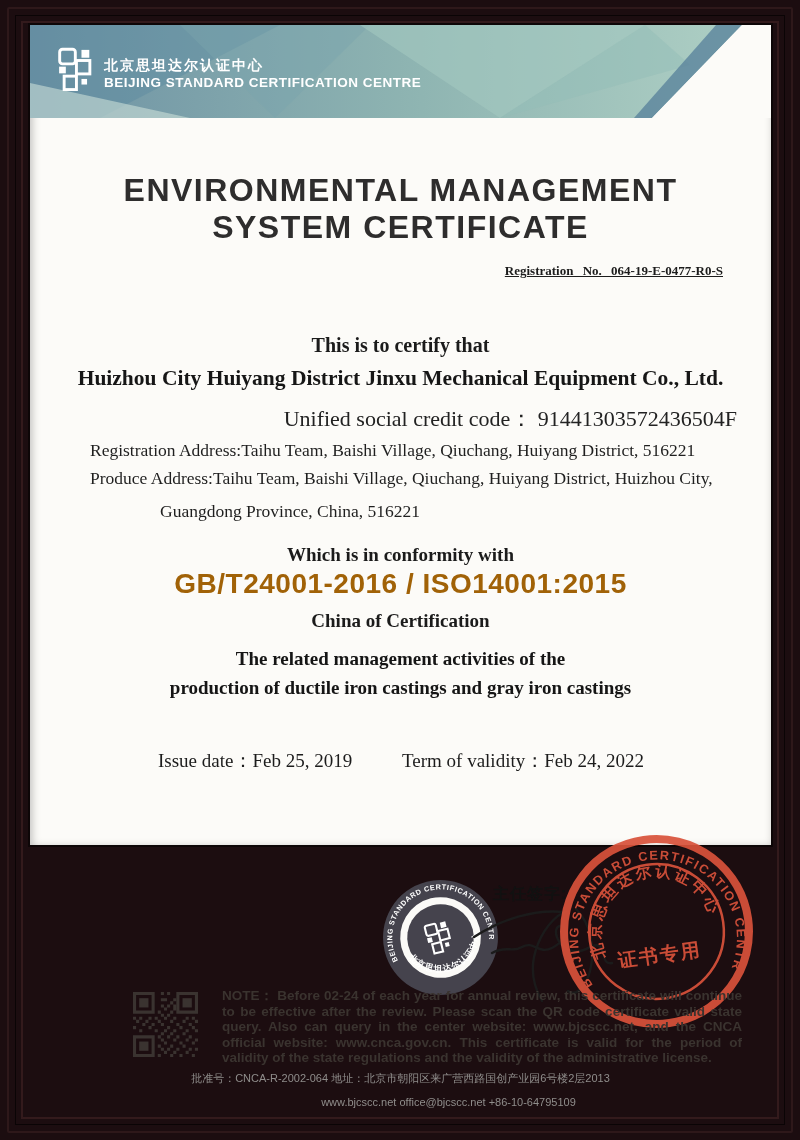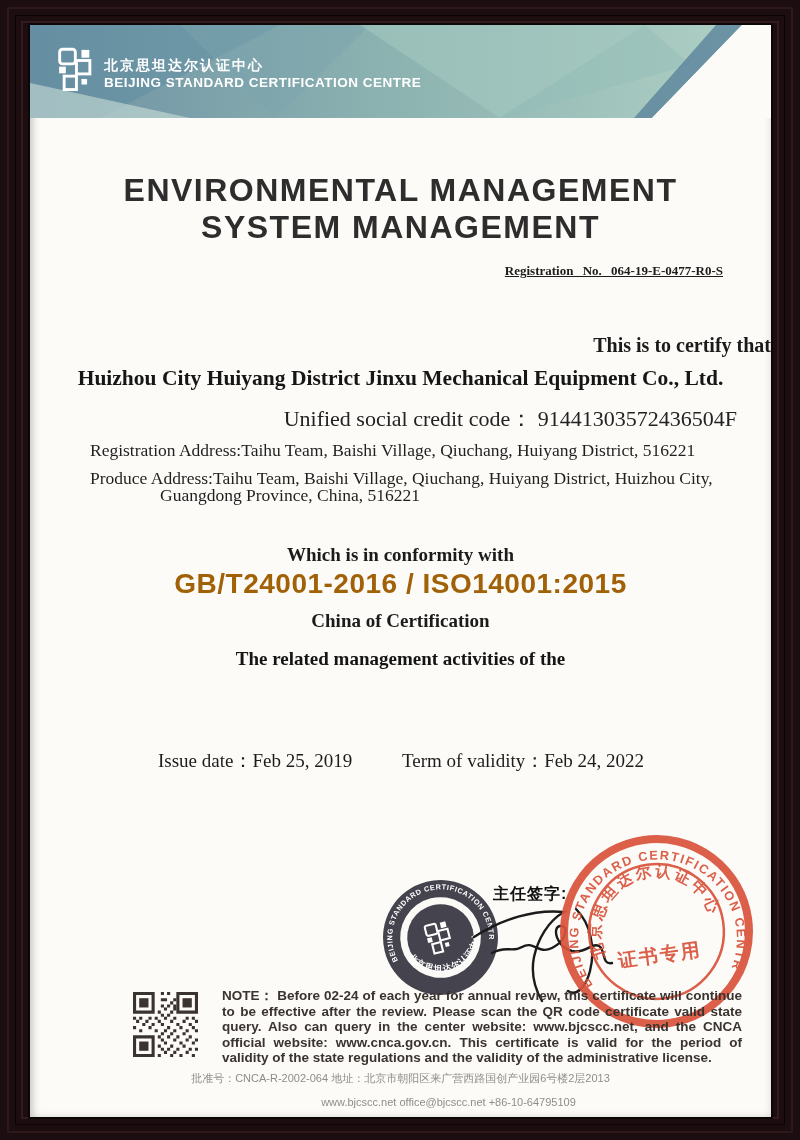--- a/index.html
+++ b/index.html
@@ -3,42 +3,42 @@
 <meta charset="utf-8">
 <style>
   html,body{margin:0;padding:0;}
   body{width:800px;height:1140px;position:relative;font-family:"Liberation Serif",serif;overflow:hidden;}
   
   .frame{position:absolute;inset:0;background:#1c0d10;}
   .frame .molding1{position:absolute;inset:7px;border:2px solid #2e181a;border-radius:2px;}
   .frame .molding2{position:absolute;inset:15px;border:1px solid #0a0405;}
   .frame .molding3{position:absolute;inset:21px;border:2px solid #331a1c;}
   
-  .paper{position:absolute;left:30px;top:25px;width:741px;height:1092px;background:#fcfbf8;
+  .paper{position:absolute;left:30px;top:25px;width:741px;height:820px;background:#fcfbf8;
          box-shadow:0 0 0 2px #0d0607, inset 2px 2px 8px rgba(0,0,0,.25);}
   .abs{position:absolute;}
   .center{left:0;width:100%;text-align:center;}
   
   .band{left:0;top:0;width:741px;height:93px;}
   .band svg{display:block;}
   .hdr-logo{left:28px;top:17px;}
   .hdr-text{left:74px;top:32px;color:#ffffff;font-family:"Liberation Sans",sans-serif;line-height:1.25;}
   .hdr-cn{font-size:14px;font-weight:bold;letter-spacing:2px;}
   .hdr-en{font-size:13.5px;font-weight:bold;letter-spacing:.5px;}
   
   .title{top:147px;font-family:"Liberation Sans",sans-serif;font-weight:bold;
          font-size:32px;line-height:37px;color:#2e2d2d;letter-spacing:1.5px;}
   .regno{top:238px;right:48px;font-weight:bold;font-size:13px;color:#1c1c1c;word-spacing:6px;text-decoration:underline;}
-  .certify{top:309px;font-weight:bold;font-size:20px;color:#1b1b1b;text-align:right;}
+  .certify{top:309px;font-weight:bold;font-size:20px;color:#1b1b1b;}
   .company{top:341px;font-weight:bold;font-size:21.5px;color:#161616;}
   .credit{top:379px;right:34px;font-size:22px;color:#222;}
   .addr{font-size:17.5px;color:#1f1f1f;}
   .addr1{left:60px;top:415px;}
   .addr2{left:60px;top:443px;}
-  .addr3{left:130px;top:460px;}
+  .addr3{left:130px;top:476px;}
   .conformity{top:519px;font-weight:bold;font-size:19px;color:#1b1b1b;}
   .standard{top:543px;font-family:"Liberation Sans",sans-serif;font-weight:bold;font-size:28px;color:#a16207;letter-spacing:.5px;}
   .scopehead{top:585px;font-weight:bold;font-size:19px;color:#1b1b1b;}
   .scope1{top:623px;font-weight:bold;font-size:19px;color:#151515;}
   .scope2{top:652px;font-weight:bold;font-size:19px;color:#151515;}
   .dates{top:702px;font-size:19px;color:#1c1c1c;margin-top:21px;}
   .issue{left:128px;}
   .validity{left:372px;}
   
   .navy-seal{left:350px;top:852px;}
@@ -97,37 +97,38 @@
       </g>
     </svg>
   </div>
   <div class="abs hdr-text">
     <div class="hdr-cn">北京思坦达尔认证中心</div>
     <div class="hdr-en">BEIJING STANDARD CERTIFICATION CENTRE</div>
   </div>
 
   <div class="abs center title">
     <div>ENVIRONMENTAL MANAGEMENT</div>
-    <div>SYSTEM MANAGEMENT</div>
+    <div>SYSTEM CERTIFICATE</div>
   </div>
 
   <div class="abs regno">Registration No. 064-19-E-0477-R0-S</div>
 
   <div class="abs center certify">This is to certify that</div>
   <div class="abs center company">Huizhou City Huiyang District Jinxu Mechanical Equipment Co., Ltd.</div>
   <div class="abs credit">Unified social credit code：  91441303572436504F</div>
 
   <div class="abs addr addr1">Registration Address:Taihu Team, Baishi Village, Qiuchang, Huiyang District, 516221</div>
   <div class="abs addr addr2">Produce Address:Taihu Team, Baishi Village, Qiuchang, Huiyang District, Huizhou City,</div>
   <div class="abs addr addr3">Guangdong Province, China, 516221</div>
 
   <div class="abs center conformity">Which is in conformity with</div>
   <div class="abs center standard">GB/T24001-2016 / ISO14001:2015</div>
   <div class="abs center scopehead">China of Certification</div>
   <div class="abs center scope1">The related management activities of the</div>
+  <div class="abs center scope2">production of ductile iron castings and gray iron castings</div>
 
   <div class="abs dates issue"><span>Issue date：</span><span>Feb 25, 2019</span></div>
   <div class="abs dates validity"><span>Term of validity：</span><span>Feb 24, 2022</span></div>
 
   <div class="abs navy-seal">
     <svg width="121" height="121" viewBox="0 0 120 120">
       <defs>
         <path id="navyTop" d="M 14,74 A 48,48 0 1,1 106,74"></path>
         <path id="navyBot" d="M 22,66 A 40,40 0 0,0 98,66"></path>
       </defs>

